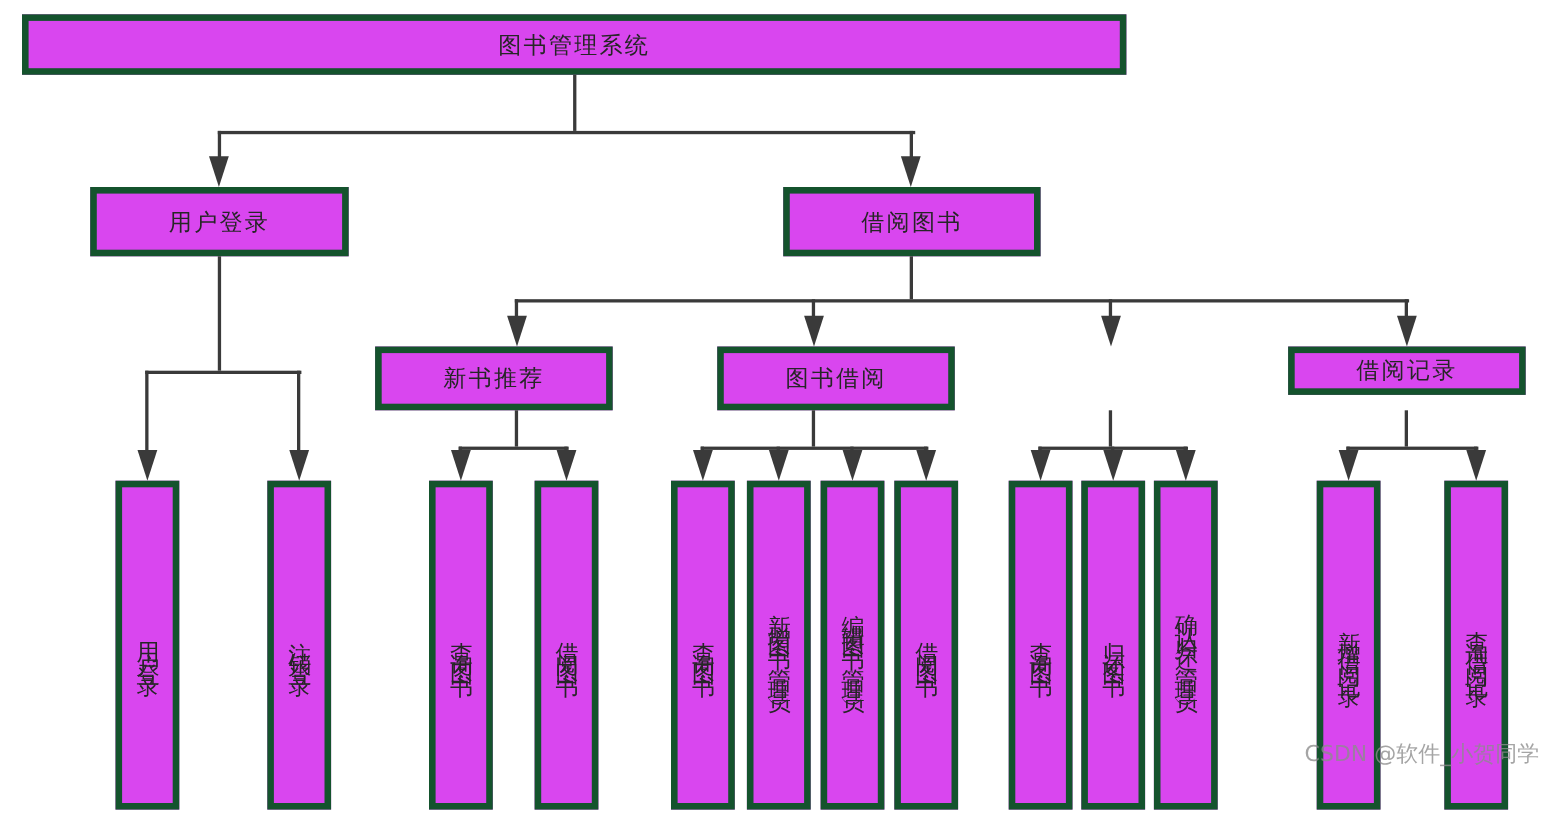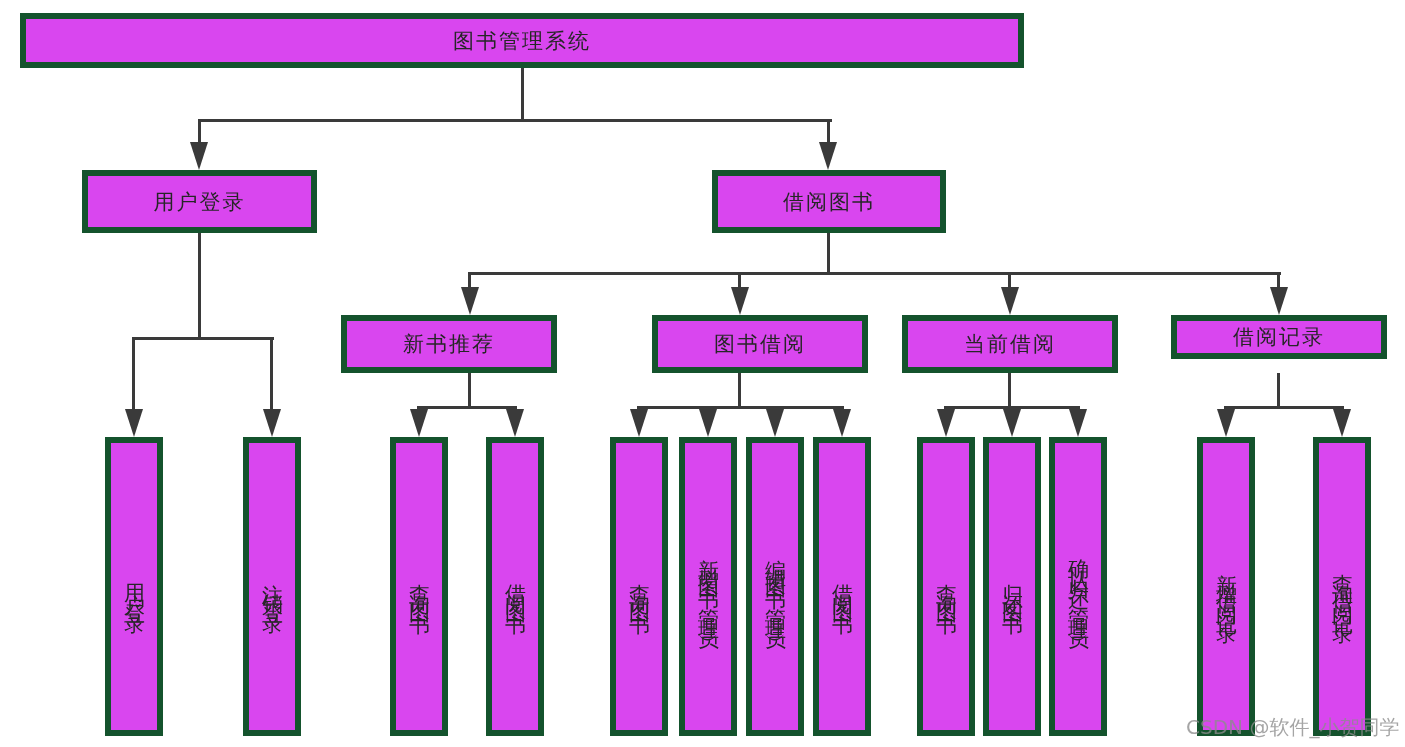--- a/index.html
+++ b/index.html
@@ -37,21 +37,21 @@
   .arr {
     position: absolute;
     width: 0; height: 0;
     border-left: 9px solid transparent;
     border-right: 9px solid transparent;
     border-top: 28px solid #3a3a3a;
   }
   .wm {
     position: absolute;
     left: 1186px;
-    top: 714px;
+    top: 672px;
     font-size: 20px;
     color: rgba(140, 140, 140, 0.78);
     white-space: nowrap;
     z-index: 5;
   }
 </style>
 </head>
 <body>
 
 <div class="canvas">
@@ -90,23 +90,20 @@
   <div class="ln" style="left:1008px;top:272px;width:3px;height:17px"></div>
   <div class="arr" style="left:1001px;top:287px"></div>
   <div class="ln" style="left:1277px;top:272px;width:3px;height:17px"></div>
   <div class="arr" style="left:1270px;top:287px"></div>
 
   <div class="box h" style="left:341px;top:315px;width:216px;height:58px">
     <span>新书推荐</span>
   </div>
   <div class="box h" style="left:652px;top:315px;width:216px;height:58px">
     <span>图书借阅</span>
-  </div>
-  <div class="box h" style="left:902px;top:315px;width:216px;height:58px">
-    <span>当前借阅</span>
   </div>
   <div class="box h" style="left:1171px;top:315px;width:216px;height:44px">
     <span>借阅记录</span>
   </div>
 
   <div class="ln" style="left:468px;top:373px;width:3px;height:33px"></div>
   <div class="ln" style="left:417px;top:406px;width:100px;height:3px"></div>
   <div class="ln" style="left:417px;top:406px;width:3px;height:6px"></div>
   <div class="arr" style="left:410px;top:409px"></div>
   <div class="ln" style="left:513px;top:406px;width:3px;height:6px"></div>

